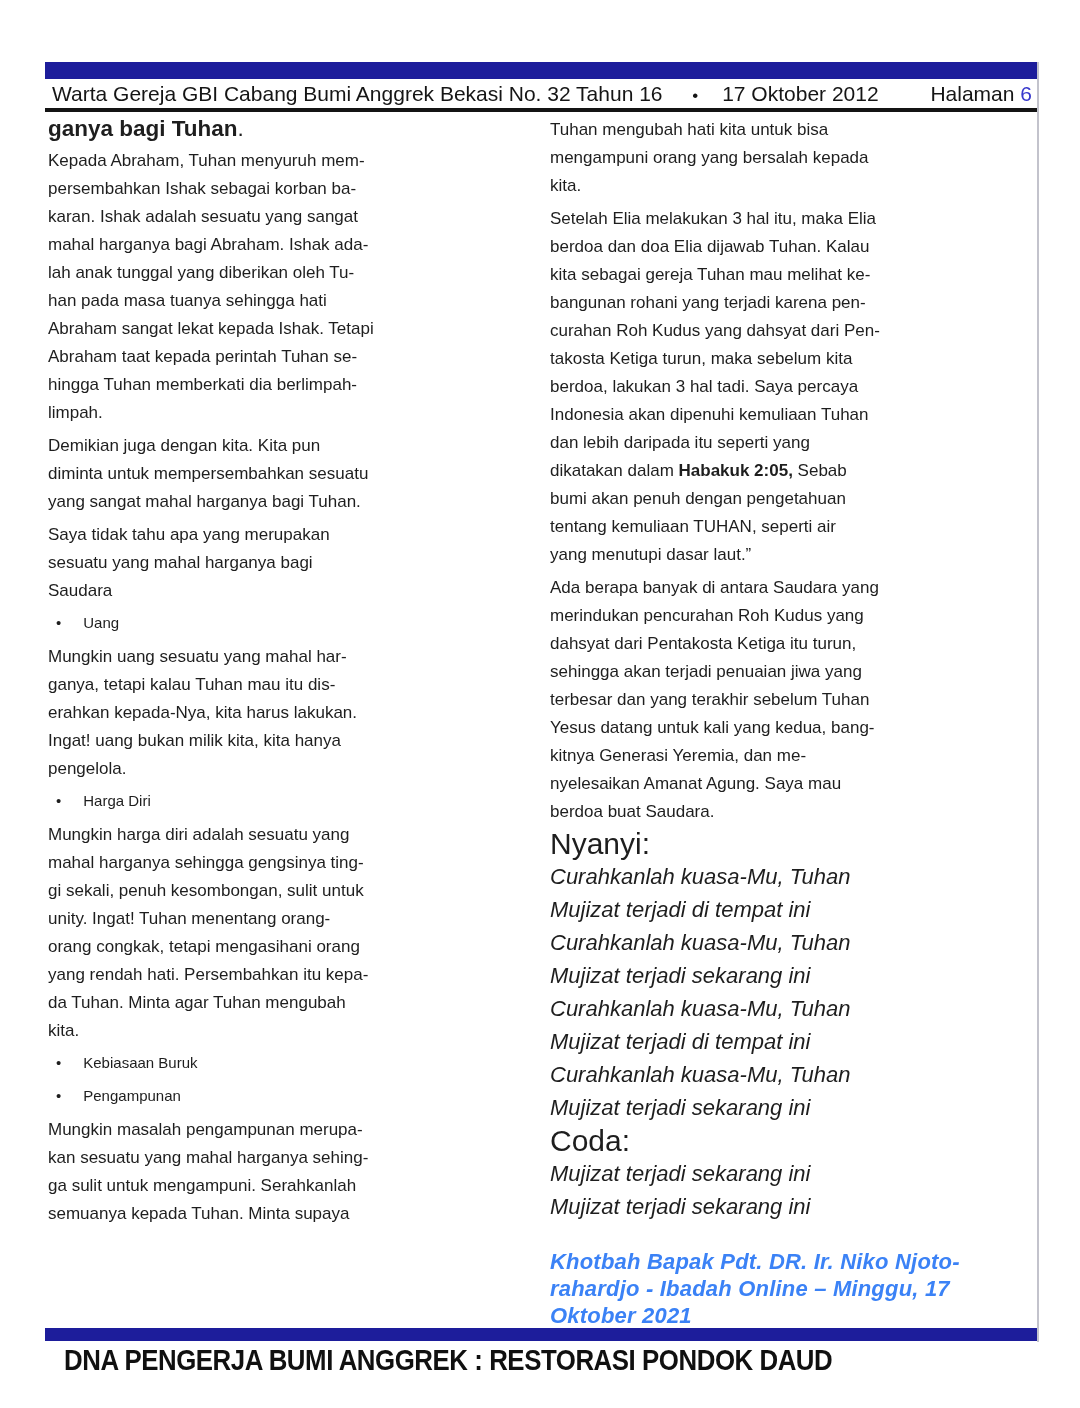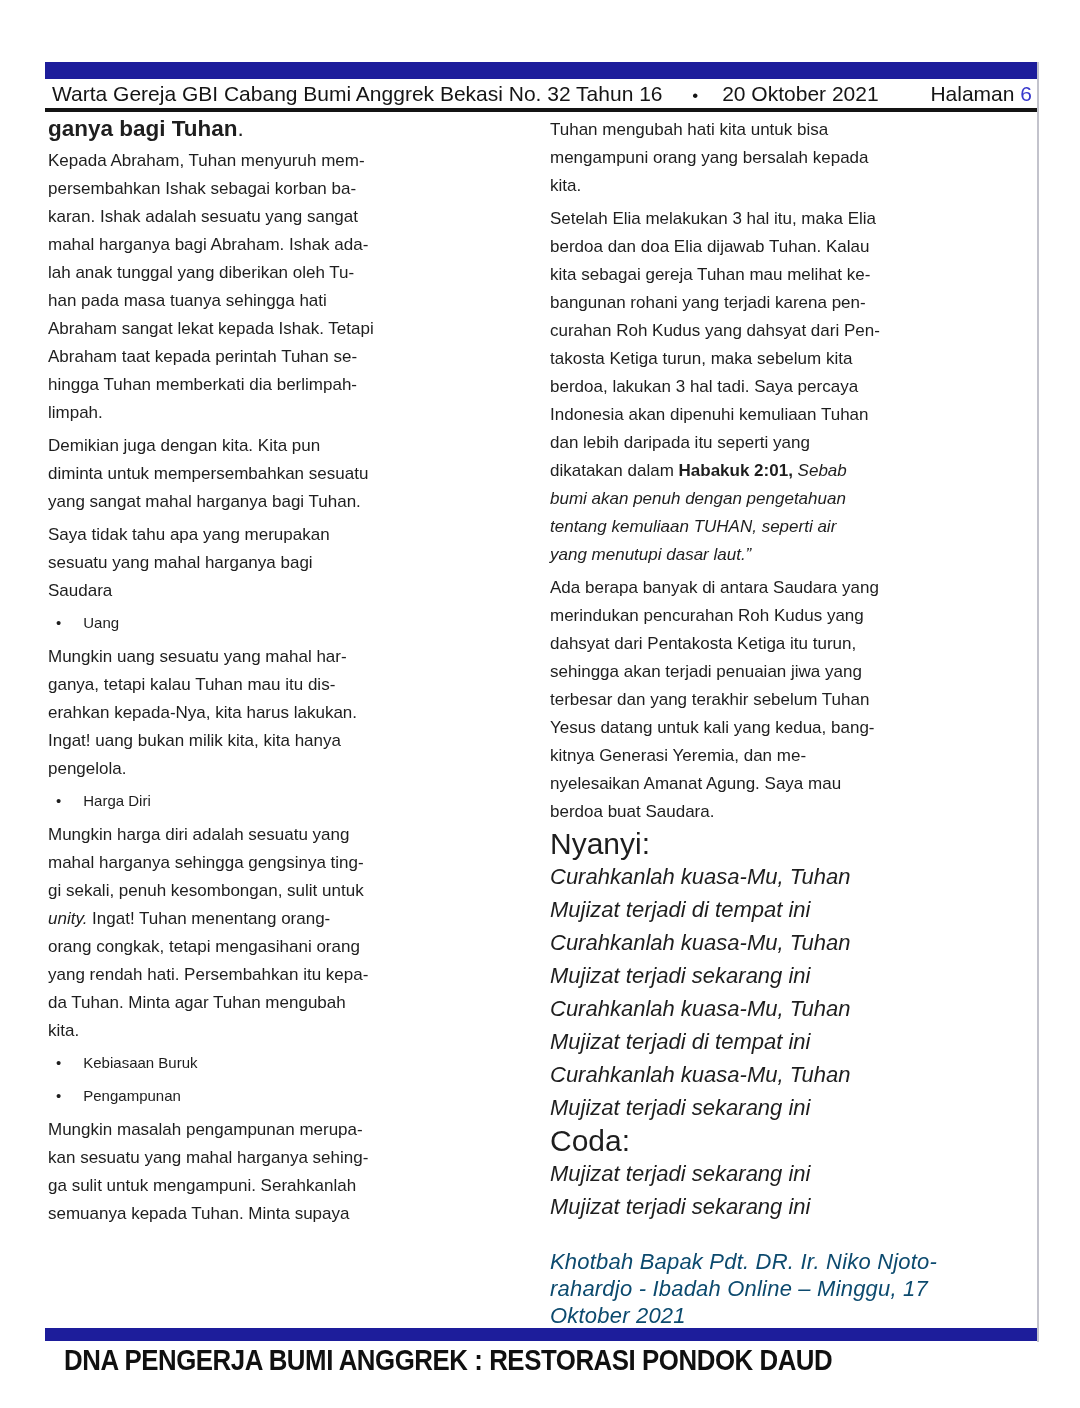--- a/index.html
+++ b/index.html
@@ -57,25 +57,25 @@
   .bullet-glyph { display: inline-block; margin-right: 22px; }
 
   .label-line { font-size: 30px; line-height: 26px; margin-bottom: 7px; }
   .song {
     font-style: italic;
     font-size: 22px; line-height: 26px;
     margin-bottom: 7px;
   }
   .caption {
     white-space: pre-line;
-    font-weight: normal; font-style: italic;
+    font-weight: bold; font-style: italic;
     font-size: 22px; line-height: 27px;
-    margin-top: 28px; letter-spacing: 0.2px; color: #0c4a6e;
-  }
-  .italic { font-style: italic; }
+    margin-top: 28px; letter-spacing: 0.2px; color: #3b82f6;
+  }
+  .italic { }
   .bold { font-weight: bold; }
 
   .footer-bar {
     position: absolute; left: 45px; top: 1328px;
     width: 992px; height: 13px;
     background: var(--bar_blue, #1d1d9b);
   }
   .footer-text {
     position: absolute; left: 64px; top: 1344px;
     font-size: 30px; font-weight: 700; line-height: 32px;
@@ -88,21 +88,21 @@
 <body>
 
 <div class="page">
 
   <div class="top-bar"></div>
 
   <div class="header-row">
     <span class="header-left">
       <span class="hdr-title">Warta Gereja GBI Cabang Bumi Anggrek Bekasi No. 32  Tahun 16</span>
       <span class="sep-bullet">•</span>
-      <span>20 Oktober 2021</span>
+      <span>17 Oktober 2012</span>
     </span>
     <span class="header-right">
       <span>Halaman</span>
       <span class="page-number">6</span>
     </span>
   </div>
 
   <div class="header-rule"></div>
   <div class="page-edge-line"></div>
 
@@ -169,21 +169,21 @@
 kita.</p>
       <p class="para"><span>Setelah Elia melakukan 3 hal itu, maka Elia
 berdoa dan doa Elia dijawab Tuhan. Kalau
 kita sebagai gereja Tuhan mau melihat ke-
 bangunan rohani yang terjadi karena pen-
 curahan Roh Kudus yang dahsyat dari Pen-
 takosta Ketiga turun, maka sebelum kita
 berdoa, lakukan 3 hal tadi. Saya percaya
 Indonesia akan dipenuhi kemuliaan Tuhan
 dan lebih daripada itu seperti yang
-dikatakan dalam </span><span class="bold">Habakuk 2:01,</span><span class="italic"> Sebab
+dikatakan dalam </span><span class="bold">Habakuk 2:05,</span><span class="italic"> Sebab
 bumi akan penuh dengan pengetahuan
 tentang kemuliaan TUHAN, seperti air
 yang menutupi dasar laut.”</span></p>
       <p class="para">Ada berapa banyak di antara Saudara yang
 merindukan pencurahan Roh Kudus yang
 dahsyat dari Pentakosta Ketiga itu turun,
 sehingga akan terjadi penuaian jiwa yang
 terbesar dan yang terakhir sebelum Tuhan
 Yesus datang untuk kali yang kedua, bang-
 kitnya Generasi Yeremia, dan me-

